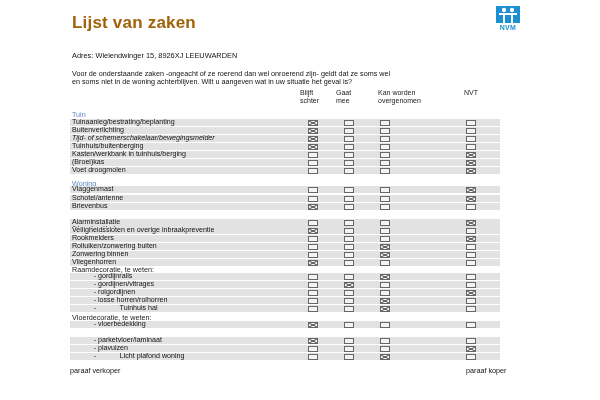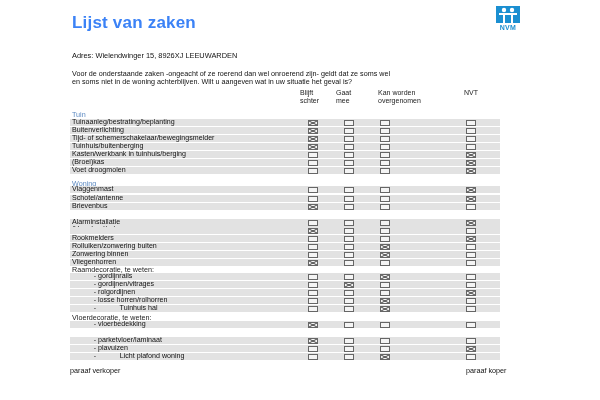--- a/index.html
+++ b/index.html
@@ -1,19 +1,19 @@
 <!DOCTYPE html>
 <html><head>
   <meta charset="utf-8">
   <style>
     html, body { margin: 0; padding: 0; background: #ffffff; }
     body { width: 600px; height: 400px; position: relative; overflow: hidden;
       font-family: "Liberation Sans", sans-serif; color: #111; }
     .title { position: absolute; left: 72px; top: 13px; font-size: 17px; font-weight: bold;
-      color: #3b82f6; letter-spacing: 0.2px; }
+      color: #a16207; letter-spacing: 0.2px; }
     .logo { position: absolute; left: 494px; top: 6px; width: 28px; height: 30px; }
     .logo-mark { position: absolute; left: 2px; top: 0; width: 24px; height: 17px; }
     .logo-text { position: absolute; left: 0; top: 18px; width: 28px; text-align: center;
       font-size: 7px; font-weight: bold; color: #1b8fd1; letter-spacing: 0.3px; }
     .addr { position: absolute; left: 72px; top: 51px; font-size: 7.4px; }
     .intro { position: absolute; left: 72px; top: 70px; width: 460px; font-size: 7.2px; line-height: 8.3px; }
     .colhead { position: absolute; top: 89px; font-size: 7px; line-height: 8px; color: #222; }
     .section { position: absolute; left: 72px; font-size: 7.2px; color: #5d8ac2; }
     .plain { position: absolute; left: 72px; font-size: 7.2px; color: #222; }
     .row { position: absolute; left: 70px; width: 430px; height: 7px; background: #e2e2e2; }
@@ -85,21 +85,21 @@
       <span class="lbl">Buitenverlichting</span>
       <span class="cb" style="left: 238px;">
         <svg viewBox="0 0 8 4">
           <path d="M0,0 L8,4 M8,0 L0,4" stroke="#333" stroke-width="0.9"></path>
         </svg>
       </span>
       <span class="cb" style="left: 274px;"></span>
       <span class="cb" style="left: 310px;"></span>
       <span class="cb" style="left: 396px;"></span>
     </div>
-    <div class="row" style="top: 135px;">
+    <div class="row" style="top: 135px; font-style: italic;">
       <span class="lbl">Tijd- of schemerschakelaar/bewegingsmelder</span>
       <span class="cb" style="left: 238px;">
         <svg viewBox="0 0 8 4">
           <path d="M0,0 L8,4 M8,0 L0,4" stroke="#333" stroke-width="0.9"></path>
         </svg>
       </span>
       <span class="cb" style="left: 274px;"></span>
       <span class="cb" style="left: 310px;"></span>
       <span class="cb" style="left: 396px;"></span>
     </div>
@@ -196,20 +196,21 @@
       <span class="cb" style="left: 238px;"></span>
       <span class="cb" style="left: 274px;"></span>
       <span class="cb" style="left: 310px;"></span>
       <span class="cb" style="left: 396px;">
         <svg viewBox="0 0 8 4">
           <path d="M0,0 L8,4 M8,0 L0,4" stroke="#333" stroke-width="0.9"></path>
         </svg>
       </span>
     </div>
     <div class="row" style="top: 227px;">
+      <span class="lbl">Veiligheidssloten en overige inbraakpreventie</span>
       <span class="cb" style="left: 238px;">
         <svg viewBox="0 0 8 4">
           <path d="M0,0 L8,4 M8,0 L0,4" stroke="#333" stroke-width="0.9"></path>
         </svg>
       </span>
       <span class="cb" style="left: 274px;"></span>
       <span class="cb" style="left: 310px;"></span>
       <span class="cb" style="left: 396px;"></span>
     </div>
     <div class="row" style="top: 235px;">

